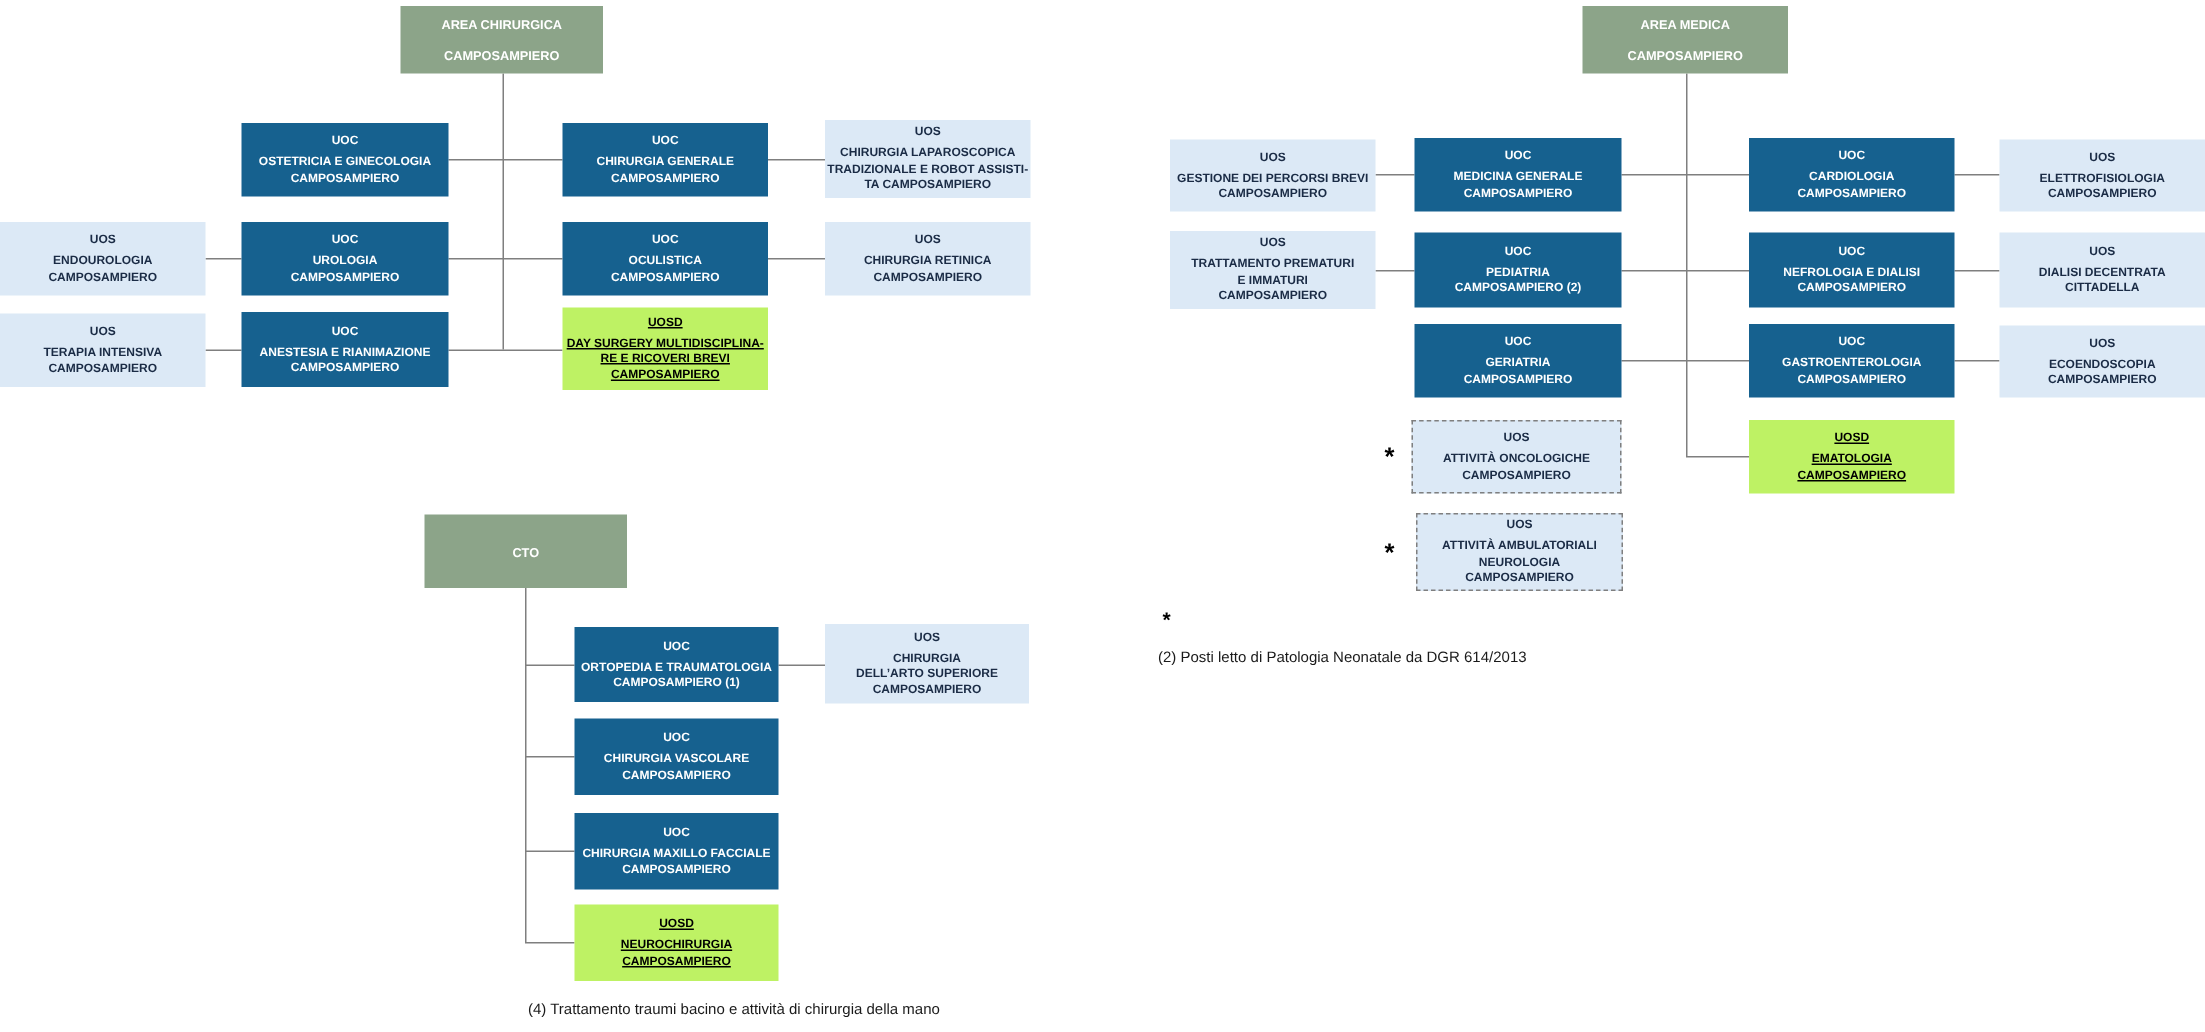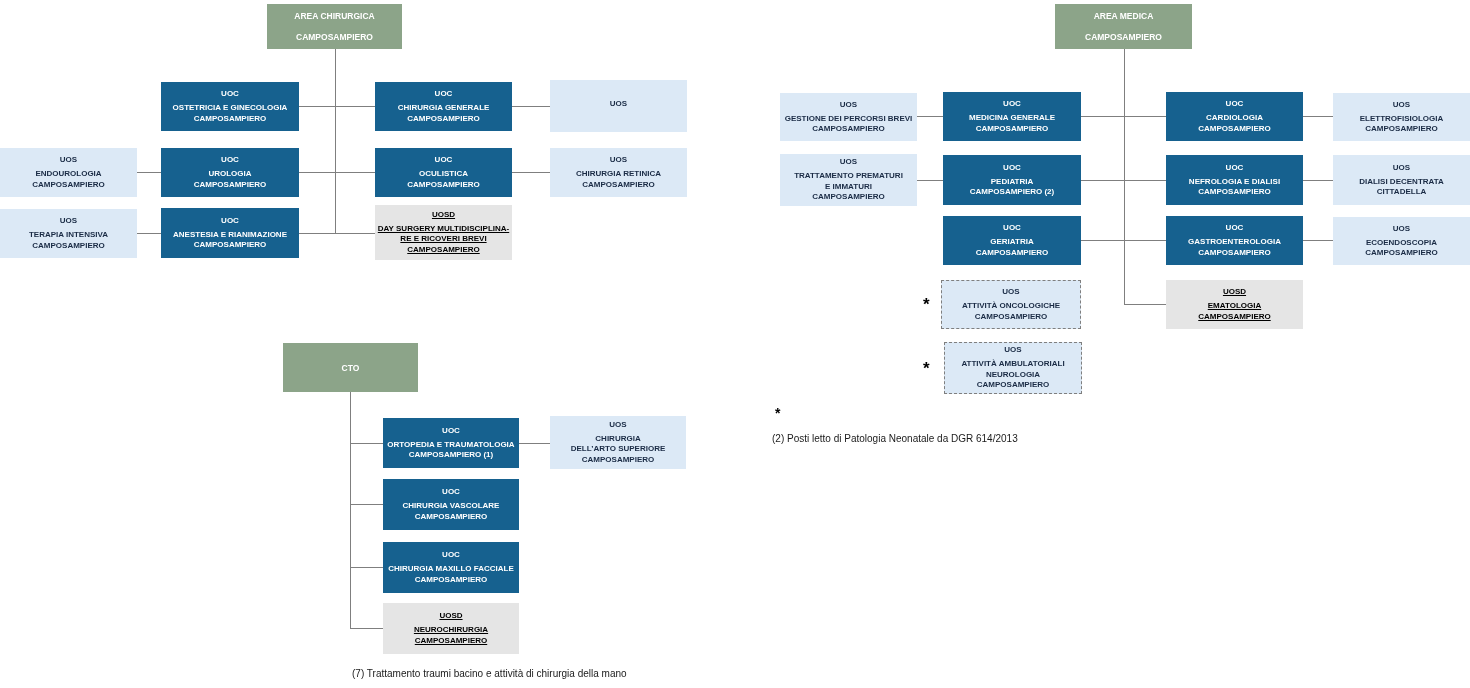--- a/index.html
+++ b/index.html
@@ -8,21 +8,21 @@
     font-family:"Liberation Sans", sans-serif;overflow:hidden;
   }
   .box{
     position:absolute;display:flex;flex-direction:column;align-items:center;justify-content:center;
     text-align:center;box-sizing:border-box;font-weight:bold;
   }
   .box .btype{font-size:8px;line-height:10px;margin-bottom:4px;}
   .box .bname{font-size:8px;line-height:10.5px;}
   .uoc{background:#16618f;color:#ffffff;}
   .uos{background:#dce9f6;color:#1a2b45;}
-  .uosd{background:#e5e5e5;color:#000000;}
+  .uosd{background:#bef264;color:#000000;}
   .uosd .btype,.uosd .bname{text-decoration:underline;}
   .dashed{background:#dce9f6;color:#1a2b45;border:1.5px dashed #7f7f7f;}
   .area{background:#8ca489;color:#ffffff;font-size:8.5px;line-height:10px;gap:11px;font-weight:bold;text-align:center;}
   .h,.v{position:absolute;background:#7f7f7f;}
   .h{height:1px;}
   .v{width:1px;}
   .note{position:absolute;color:#1a1a1a;font-size:10px;white-space:nowrap;}
   .star{position:absolute;color:#000000;font-weight:bold;font-size:17px;line-height:17px;}
   .star-note{font-size:14px;line-height:14px;}
 </style>
@@ -66,20 +66,21 @@
   <div class="box uoc" style="left:161px;top:82px;width:138px;height:49px;">
     <div class="btype">UOC</div>
     <div class="bname">OSTETRICIA E GINECOLOGIA<br>CAMPOSAMPIERO</div>
   </div>
   <div class="box uoc" style="left:375px;top:82px;width:137px;height:49px;">
     <div class="btype">UOC</div>
     <div class="bname">CHIRURGIA GENERALE<br>CAMPOSAMPIERO</div>
   </div>
   <div class="box uos" style="left:550px;top:80px;width:137px;height:52px;">
     <div class="btype">UOS</div>
+    <div class="bname">CHIRURGIA LAPAROSCOPICA<br>TRADIZIONALE E ROBOT ASSISTI-<br>TA CAMPOSAMPIERO</div>
   </div>
 
   <div class="box uos" style="left:0px;top:148px;width:137px;height:49px;">
     <div class="btype">UOS</div>
     <div class="bname">ENDOUROLOGIA<br>CAMPOSAMPIERO</div>
   </div>
   <div class="box uoc" style="left:161px;top:148px;width:138px;height:49px;">
     <div class="btype">UOC</div>
     <div class="bname">UROLOGIA<br>CAMPOSAMPIERO</div>
   </div>
@@ -123,21 +124,21 @@
   </div>
   <div class="box uoc" style="left:383px;top:542px;width:136px;height:51px;">
     <div class="btype">UOC</div>
     <div class="bname">CHIRURGIA MAXILLO FACCIALE<br>CAMPOSAMPIERO</div>
   </div>
   <div class="box uosd" style="left:383px;top:603px;width:136px;height:51px;">
     <div class="btype">UOSD</div>
     <div class="bname">NEUROCHIRURGIA<br>CAMPOSAMPIERO</div>
   </div>
 
-  <div class="note" style="left:352px;top:668px;">(7) Trattamento traumi bacino e attività di chirurgia della mano</div>
+  <div class="note" style="left:352px;top:668px;">(4) Trattamento traumi bacino e attività di chirurgia della mano</div>
 
   <div class="box area" style="left:1055px;top:4px;width:137px;height:45px;">
     <div>AREA MEDICA</div>
     <div>CAMPOSAMPIERO</div>
   </div>
 
   <div class="box uos" style="left:780px;top:93px;width:137px;height:48px;">
     <div class="btype">UOS</div>
     <div class="bname">GESTIONE DEI PERCORSI BREVI<br>CAMPOSAMPIERO</div>
   </div>

